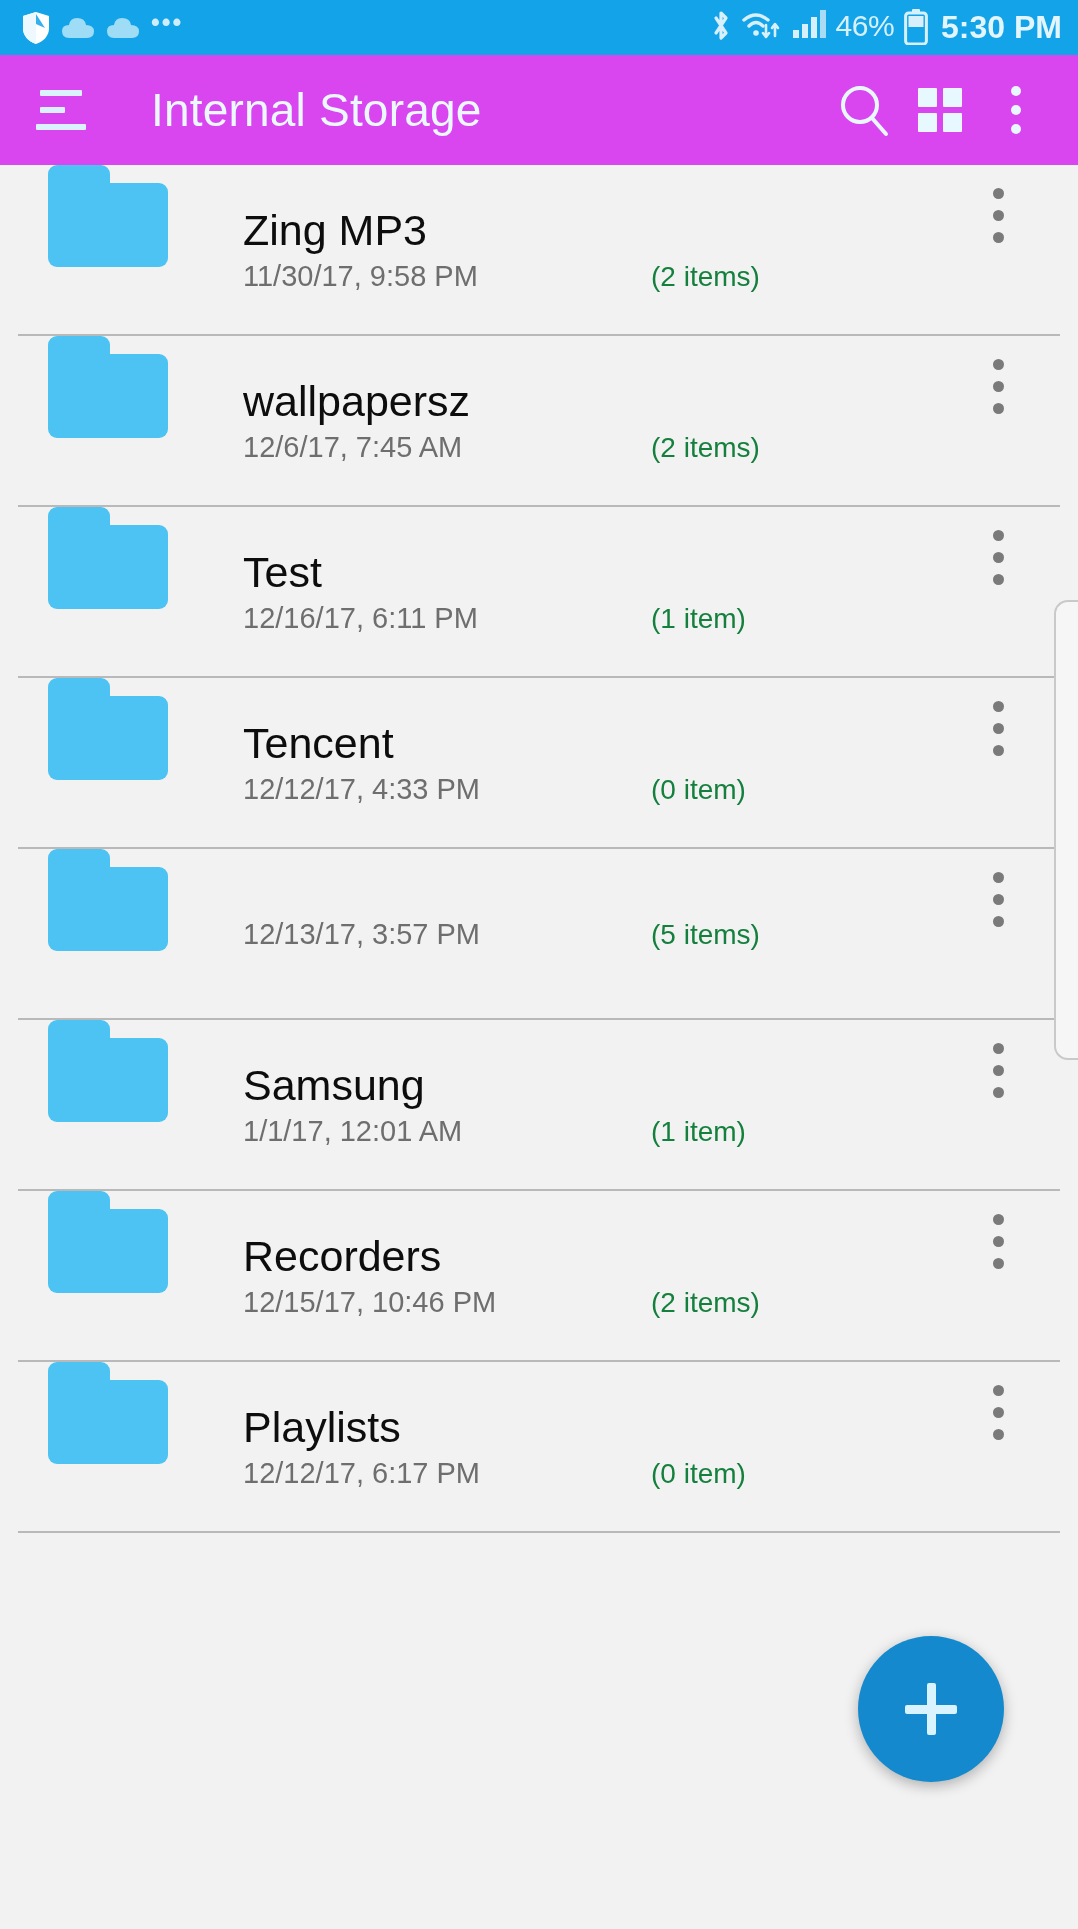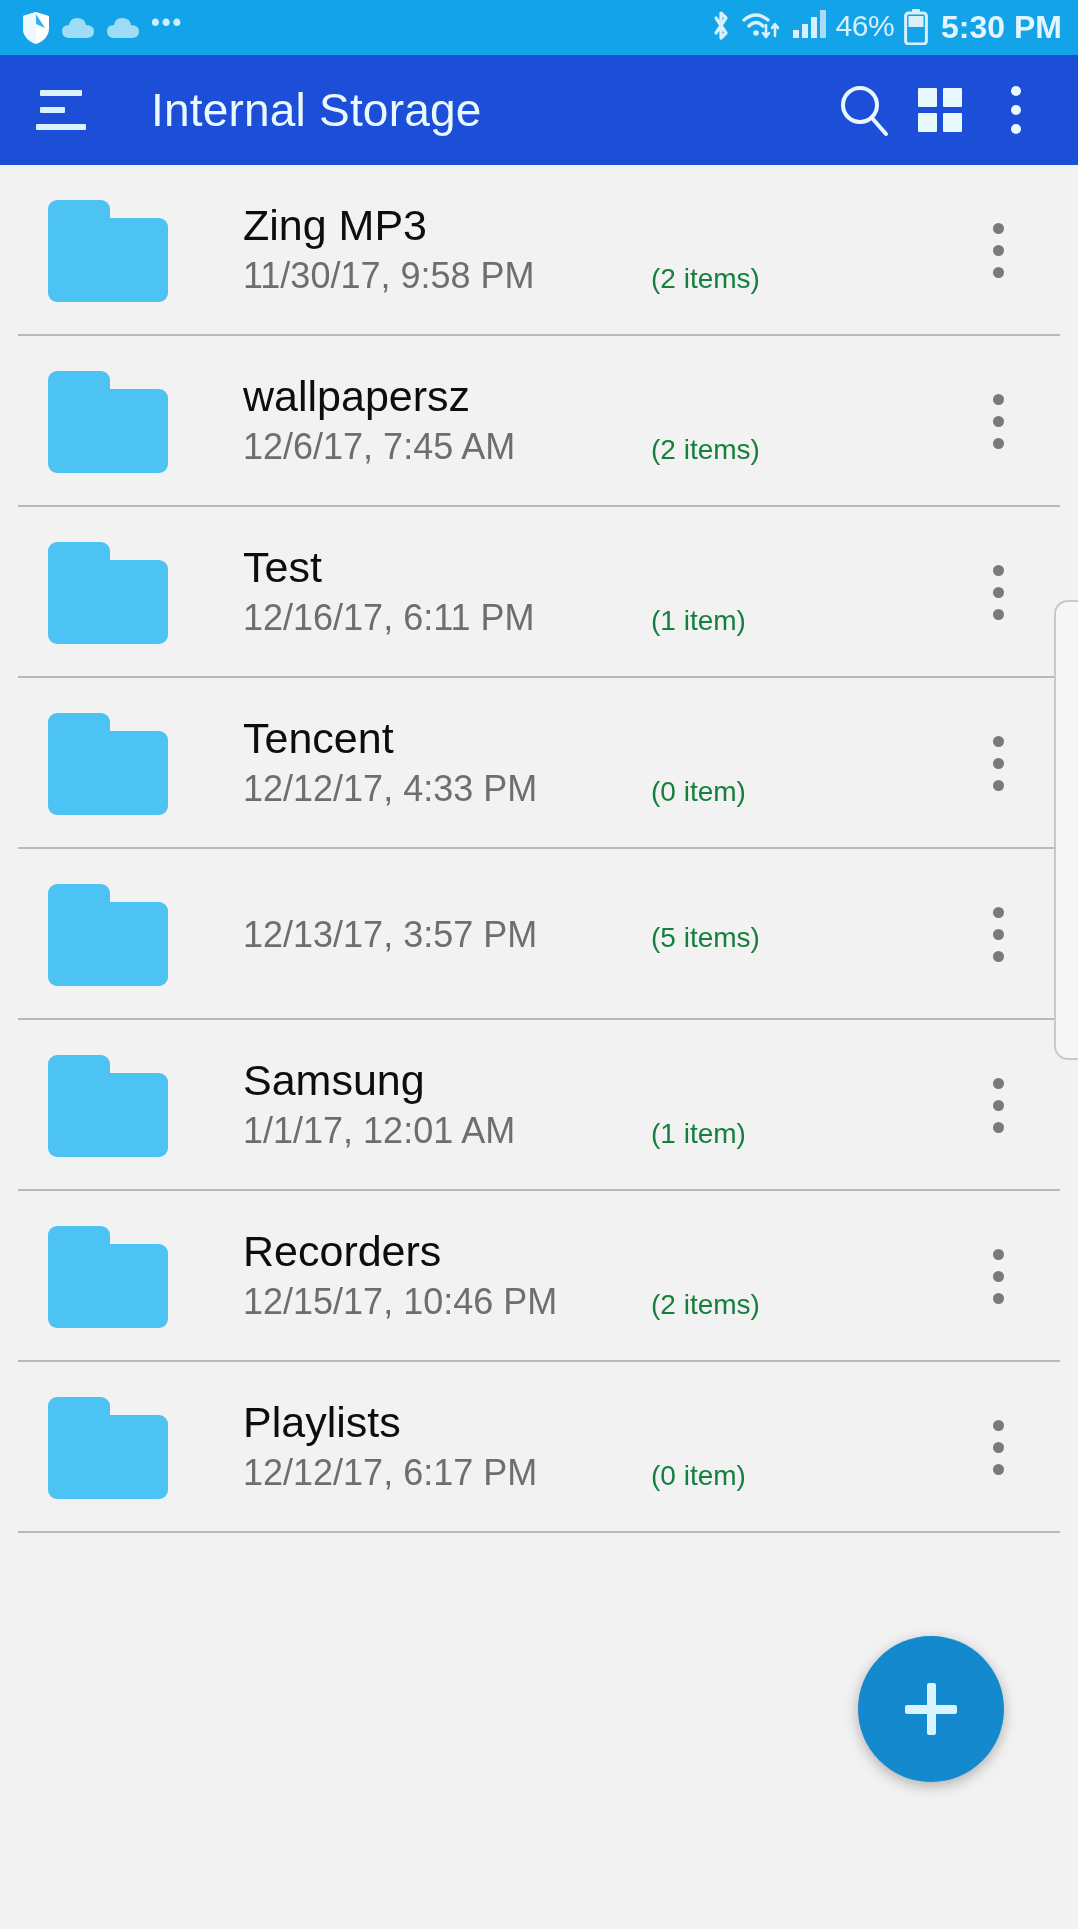--- a/index.html
+++ b/index.html
@@ -60,21 +60,21 @@
     font-size: 32px;
     letter-spacing: 0px;
     font-weight: 700;
     margin-left: 3px;
   }
 
   
   .app-bar {
     position: relative;
     height: 110px;
-    background: #1d4ed8;
+    background: #d946ef;
     display: flex;
     align-items: center;
     padding: 0 24px 0 32px;
   }
   .menu-btn {
     width: 62px;
     height: 62px;
     display: flex;
     flex-direction: column;
     justify-content: center;
@@ -136,21 +136,20 @@
 
   
   .file-list {
     position: relative;
     background: #f2f2f2;
   }
   .file-row {
     position: relative;
     height: 171px;
     display: flex;
-    align-items: center;
     padding-left: 48px;
     cursor: pointer;
   }
   .file-row::after {
     content: "";
     position: absolute;
     left: 18px;
     right: 18px;
     bottom: 0;
     height: 2px;
@@ -195,21 +194,21 @@
     margin-bottom: 8px;
     letter-spacing: 0px;
     white-space: nowrap;
   }
   .row-meta {
     display: flex;
     align-items: baseline;
   }
   .row-date {
     color: #6e6e6e;
-    font-size: 36px;
+    font-size: 29px;
     font-weight: 400;
     white-space: nowrap;
     width: 400px;
     flex: 0 0 auto;
   }
   .row-count {
     color: #15803d;
     font-size: 28px;
     font-weight: 400;
     white-space: nowrap;

